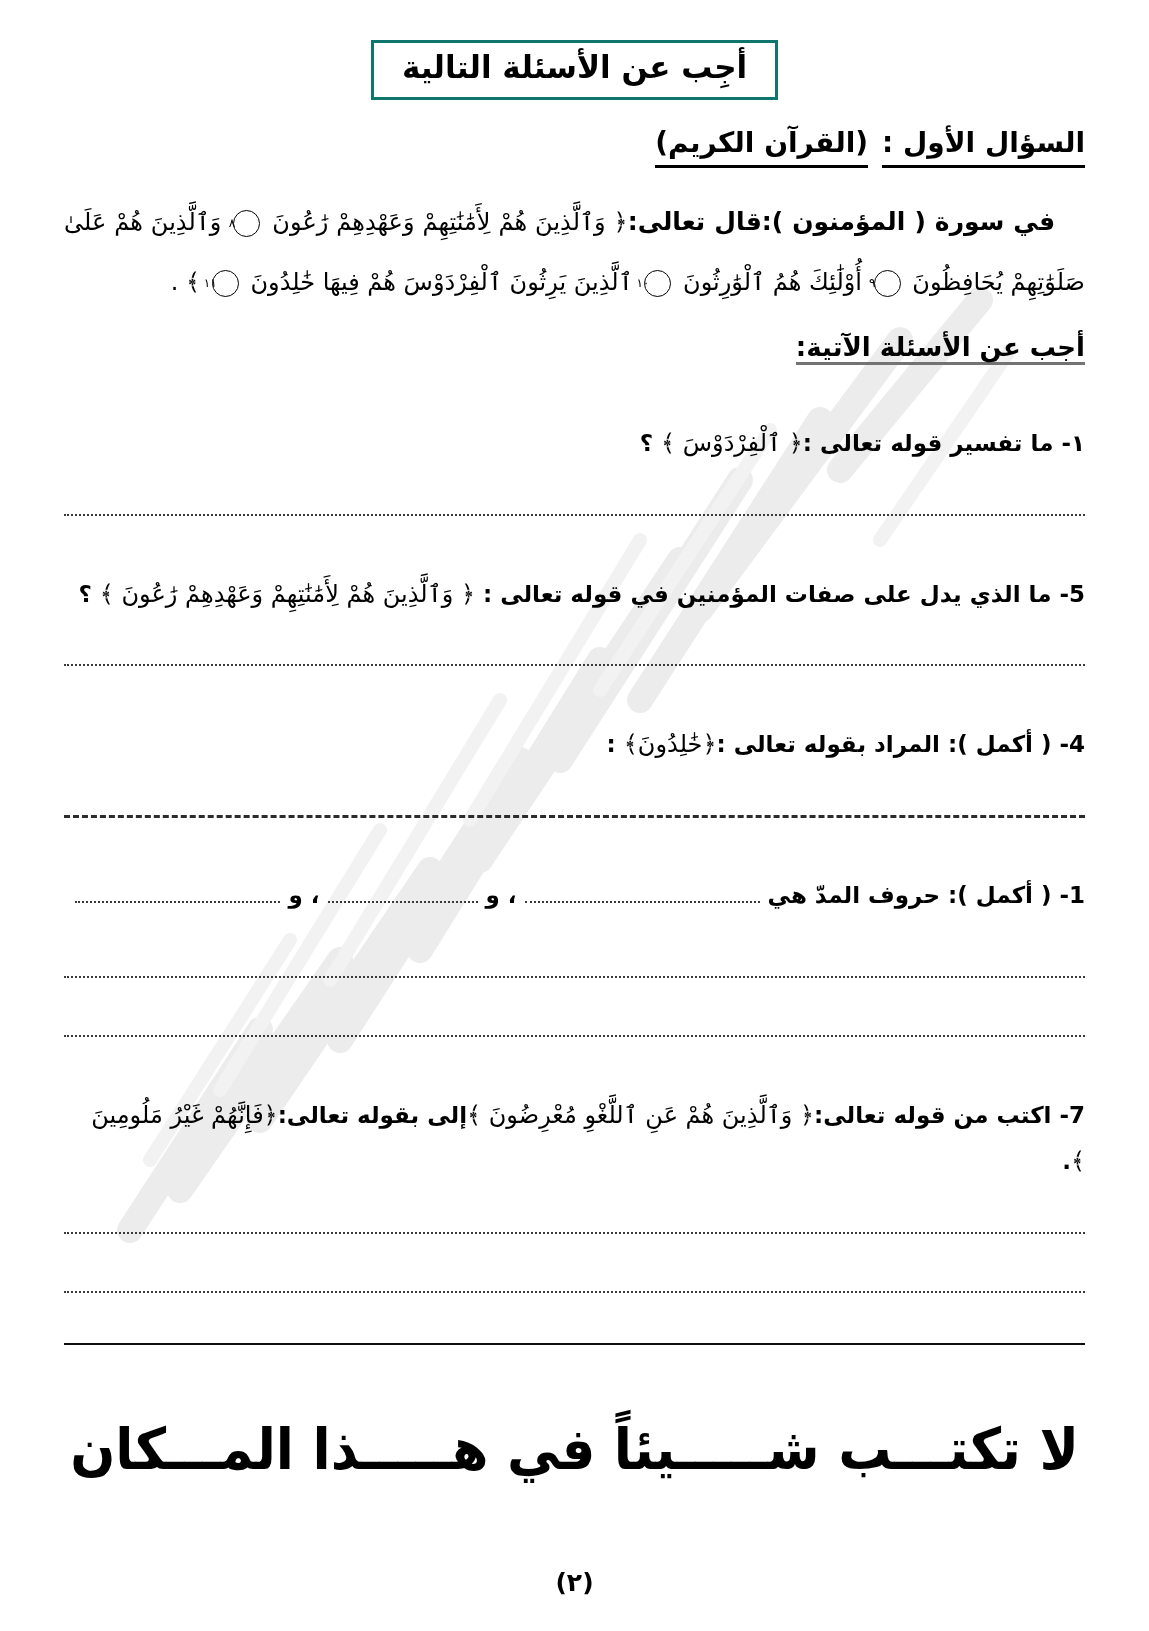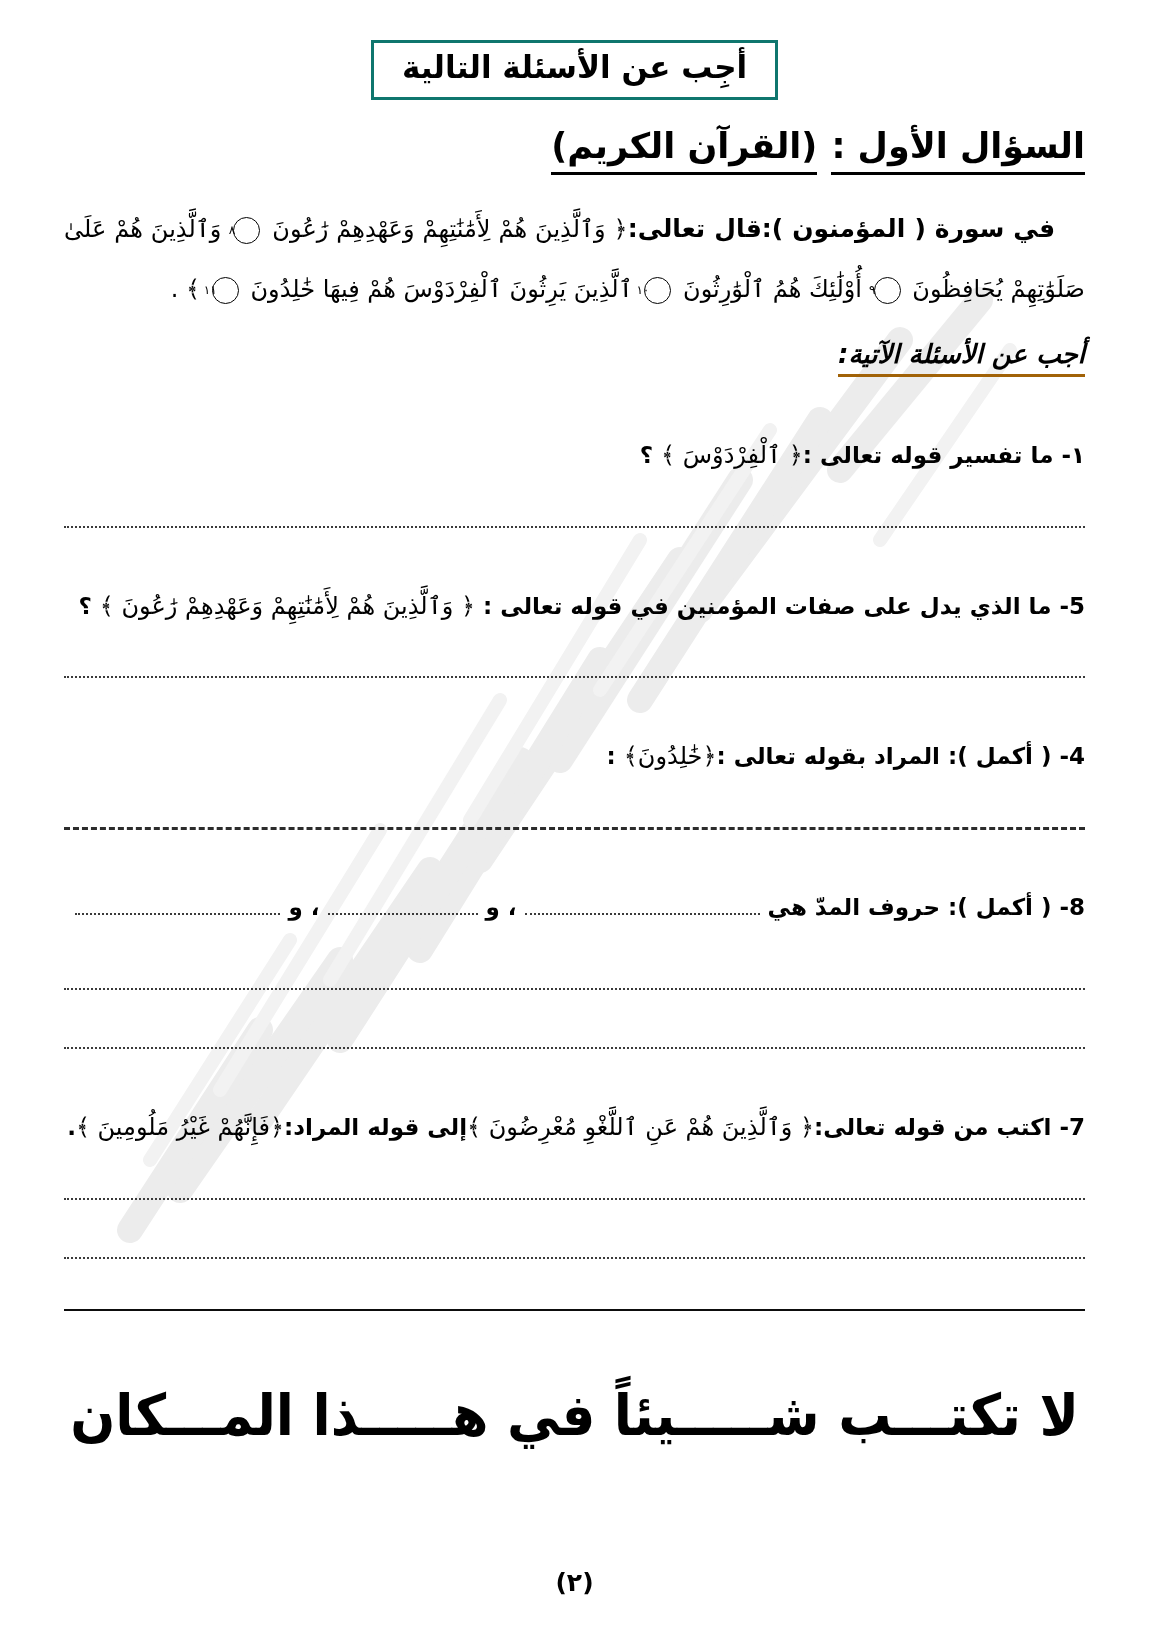--- a/index.html
+++ b/index.html
@@ -14,31 +14,31 @@
   .content{position:relative;z-index:1;padding:0 64px;}
 
   .header-box{
     display:table;margin:40px auto 0;
     border:3px solid #0f766e;
     padding:6px 28px 12px;
     font-size:31px;font-weight:bold;
     background:#fff;
   }
 
-  .section-title{margin-top:26px;font-size:35px;font-weight:bold;}
+  .section-title{margin-top:26px;font-size:28px;font-weight:bold;}
   .section-title .u{display:inline-block;border-bottom:3px solid #000;padding-bottom:6px;}
   .section-title .gap{display:inline-block;width:14px;}
 
   .intro{
     margin-top:24px;font-size:25px;line-height:2.4;
     text-indent:30px;text-align:justify;
   }
 
   .subheading{margin-top:20px;font-size:26px;font-weight:bold;}
-  .subheading .u{display:inline-block;border-bottom:3px solid #a16207;padding-bottom:5px;font-style:italic;}
+  .subheading .u{display:inline-block;border-bottom:3px solid #737373;}
 
   .q-block{margin-top:56px;}
   .q-line{font-size:23px;line-height:1.9;}
 
   .qtext{font-weight:bold;}
   .quran{font-weight:normal;font-size:24px;}
   .ayah{
     display:inline-flex;align-items:center;justify-content:center;
     width:25px;height:25px;border:1.5px solid #000;border-radius:50%;
     font-size:12px;font-weight:normal;vertical-align:middle;margin:0 4px;
@@ -121,30 +121,30 @@
     <div class="q-line"><span class="qtext">5- ما الذي يدل على صفات المؤمنين في قوله تعالى : </span><span class="quran">﴿ وَٱلَّذِينَ هُمْ لِأَمَٰنَٰتِهِمْ وَعَهْدِهِمْ رَٰعُونَ ﴾</span><span class="qtext"> ؟</span></div>
   <div class="answer-line dotted"></div>
         </div>
 
   <div class="q-block">
     <div class="q-line"><span class="qtext">4- ( أكمل ): المراد بقوله تعالى :</span><span class="quran">﴿خَٰلِدُونَ﴾</span><span class="qtext"> :</span></div>
   <div class="answer-line dashed"></div>
         </div>
 
   <div class="q-block">
-    <div class="q-line"><span class="qtext">8- ( أكمل ): حروف المدّ هي </span><span class="blank" style="width: 235px;"></span><span class="qtext"> ، و </span><span class="blank" style="width: 150px;"></span><span class="qtext"> ، و </span><span class="blank" style="width: 205px;"></span></div>
+    <div class="q-line"><span class="qtext">1- ( أكمل ): حروف المدّ هي </span><span class="blank" style="width: 235px;"></span><span class="qtext"> ، و </span><span class="blank" style="width: 150px;"></span><span class="qtext"> ، و </span><span class="blank" style="width: 205px;"></span></div>
   </div>
 
   <div class="q-block">
   <div class="answer-line dotted"></div>
           <div class="answer-line dotted"></div>
         </div>
 
   <div class="q-block">
-    <div class="q-line"><span class="qtext">7- اكتب من قوله تعالى:</span><span class="quran">﴿ وَٱلَّذِينَ هُمْ عَنِ ٱللَّغْوِ مُعْرِضُونَ ﴾</span><span class="qtext">إلى قوله المراد:</span><span class="quran">﴿فَإِنَّهُمْ غَيْرُ مَلُومِينَ ﴾</span><span class="qtext">.</span></div>
+    <div class="q-line"><span class="qtext">7- اكتب من قوله تعالى:</span><span class="quran">﴿ وَٱلَّذِينَ هُمْ عَنِ ٱللَّغْوِ مُعْرِضُونَ ﴾</span><span class="qtext">إلى بقوله تعالى:</span><span class="quran">﴿فَإِنَّهُمْ غَيْرُ مَلُومِينَ ﴾</span><span class="qtext">.</span></div>
   <div class="answer-line dotted"></div>
           <div class="answer-line dotted"></div>
         </div>
 </div>
 
     <hr class="separator">
 
     <div class="no-write">لا تكتـــب شـــــيئاً في هـــــذا المـــكان</div>
 
   </div>

